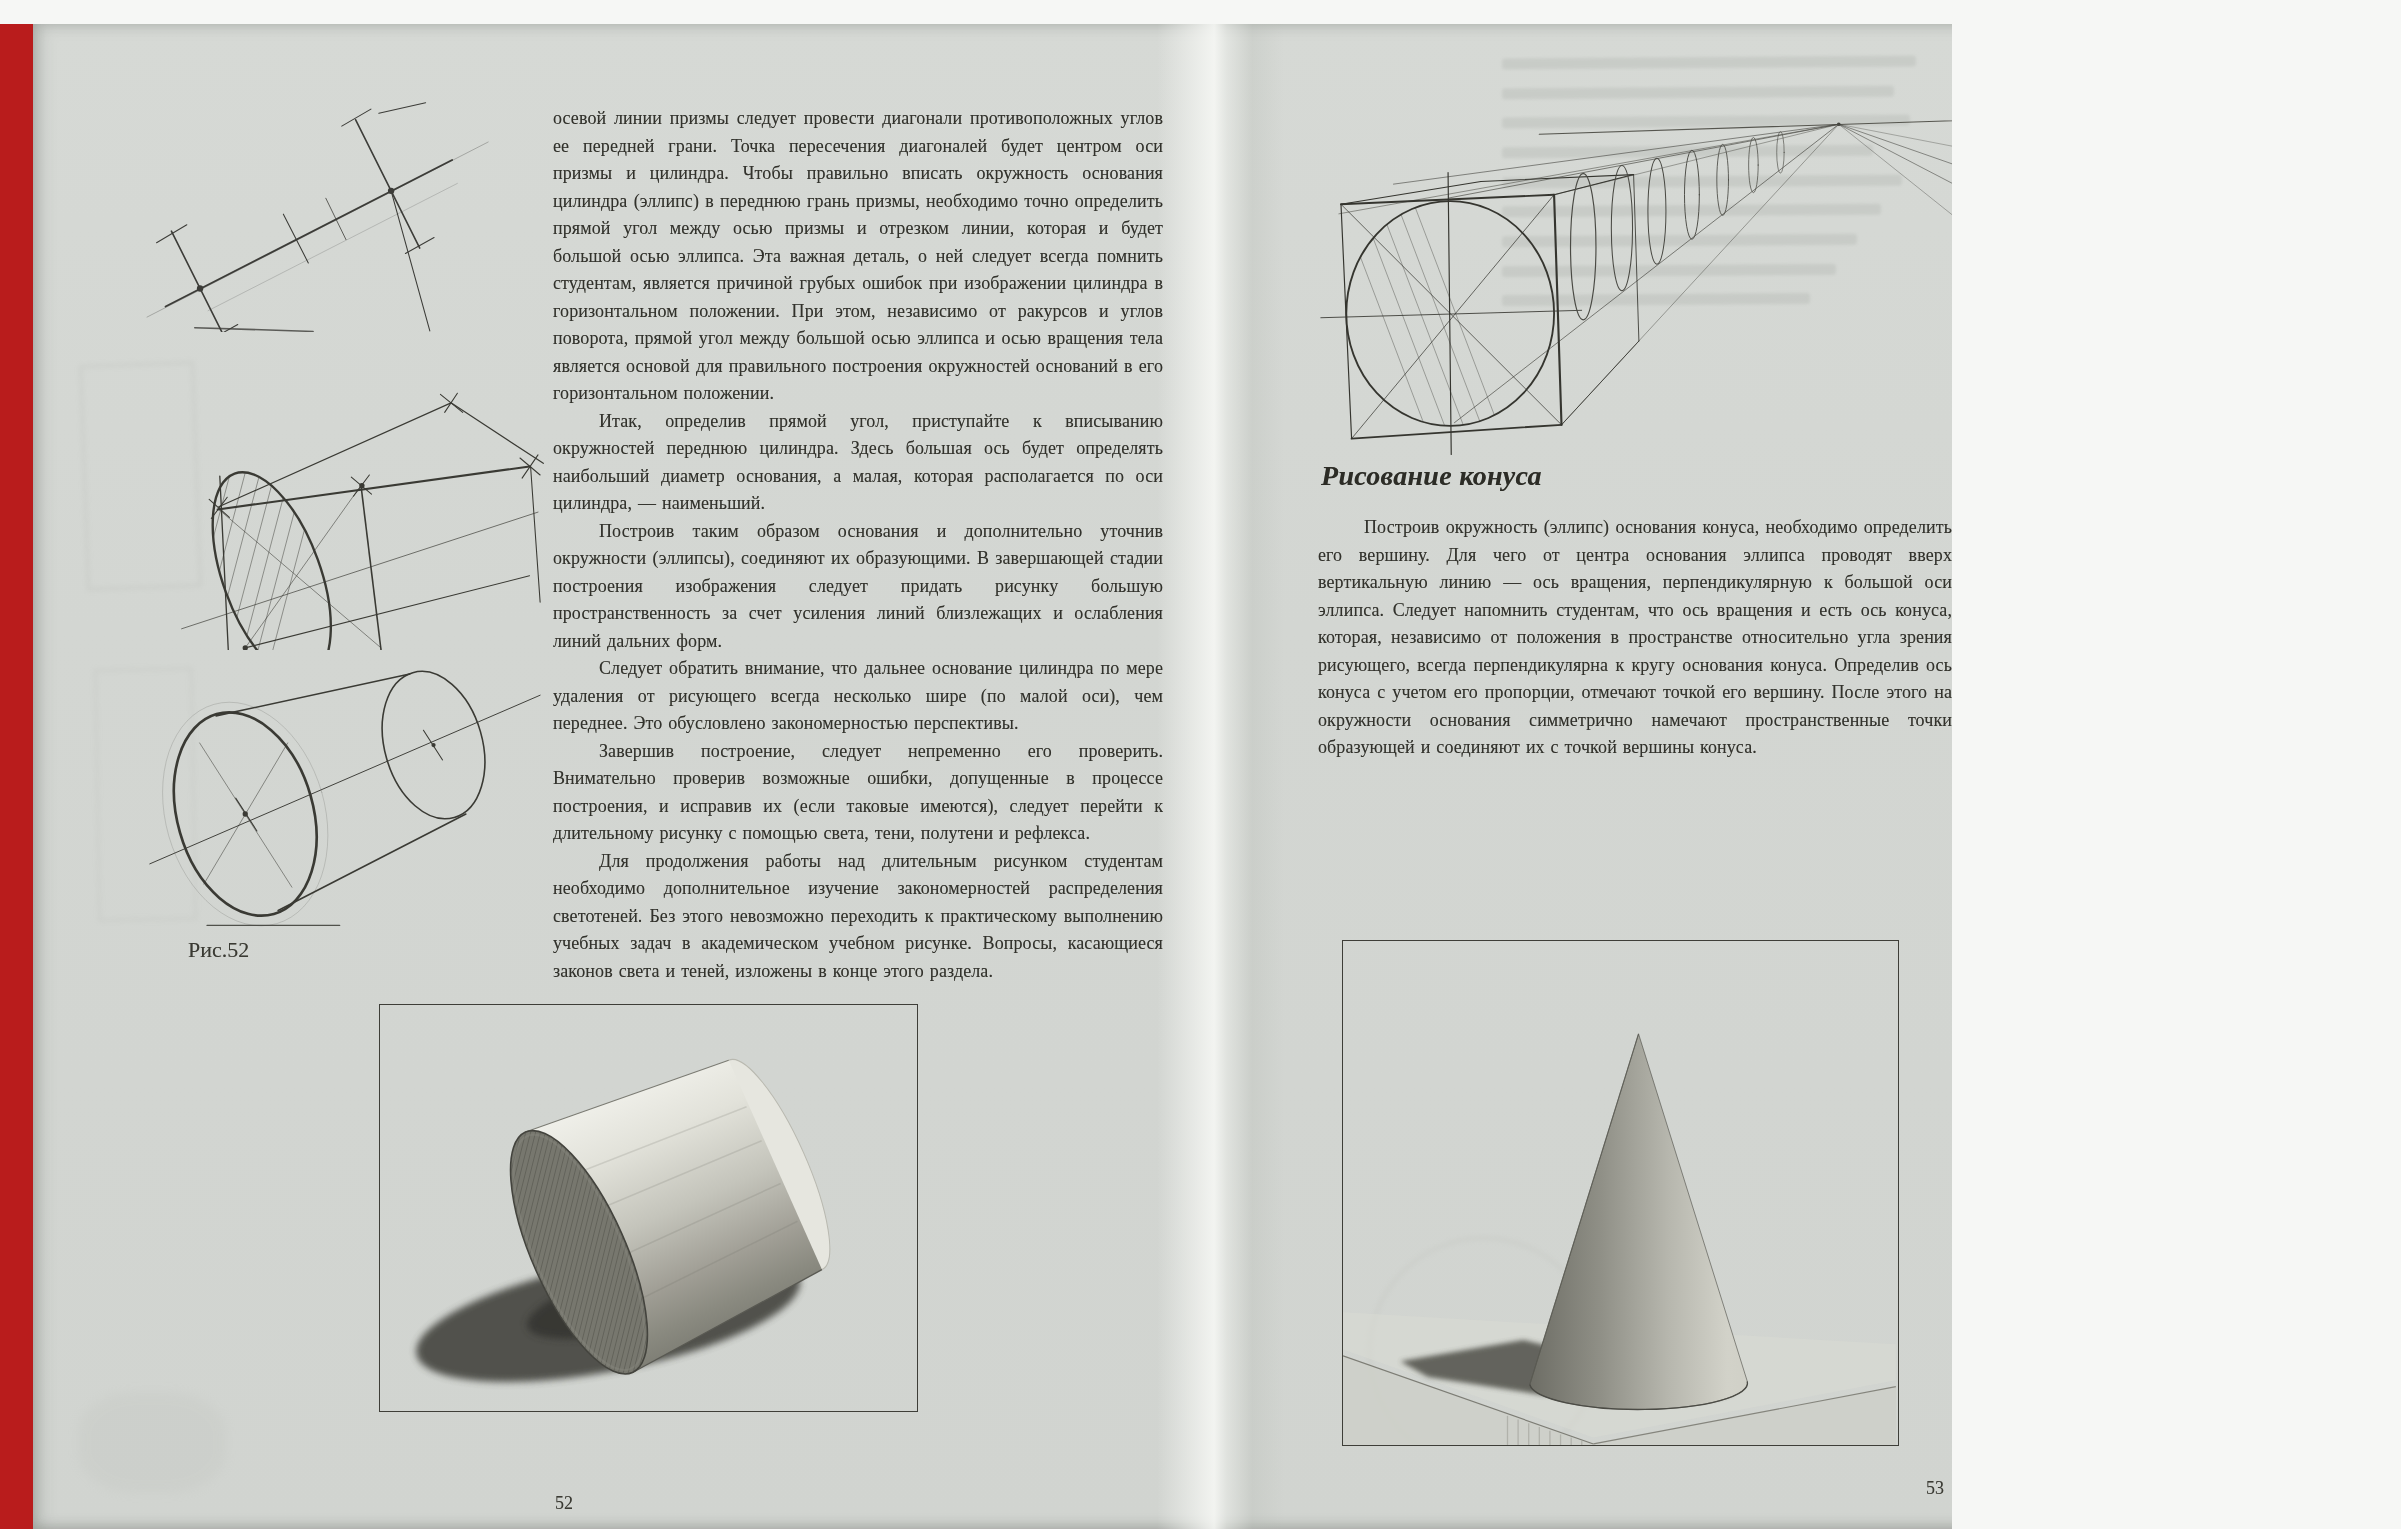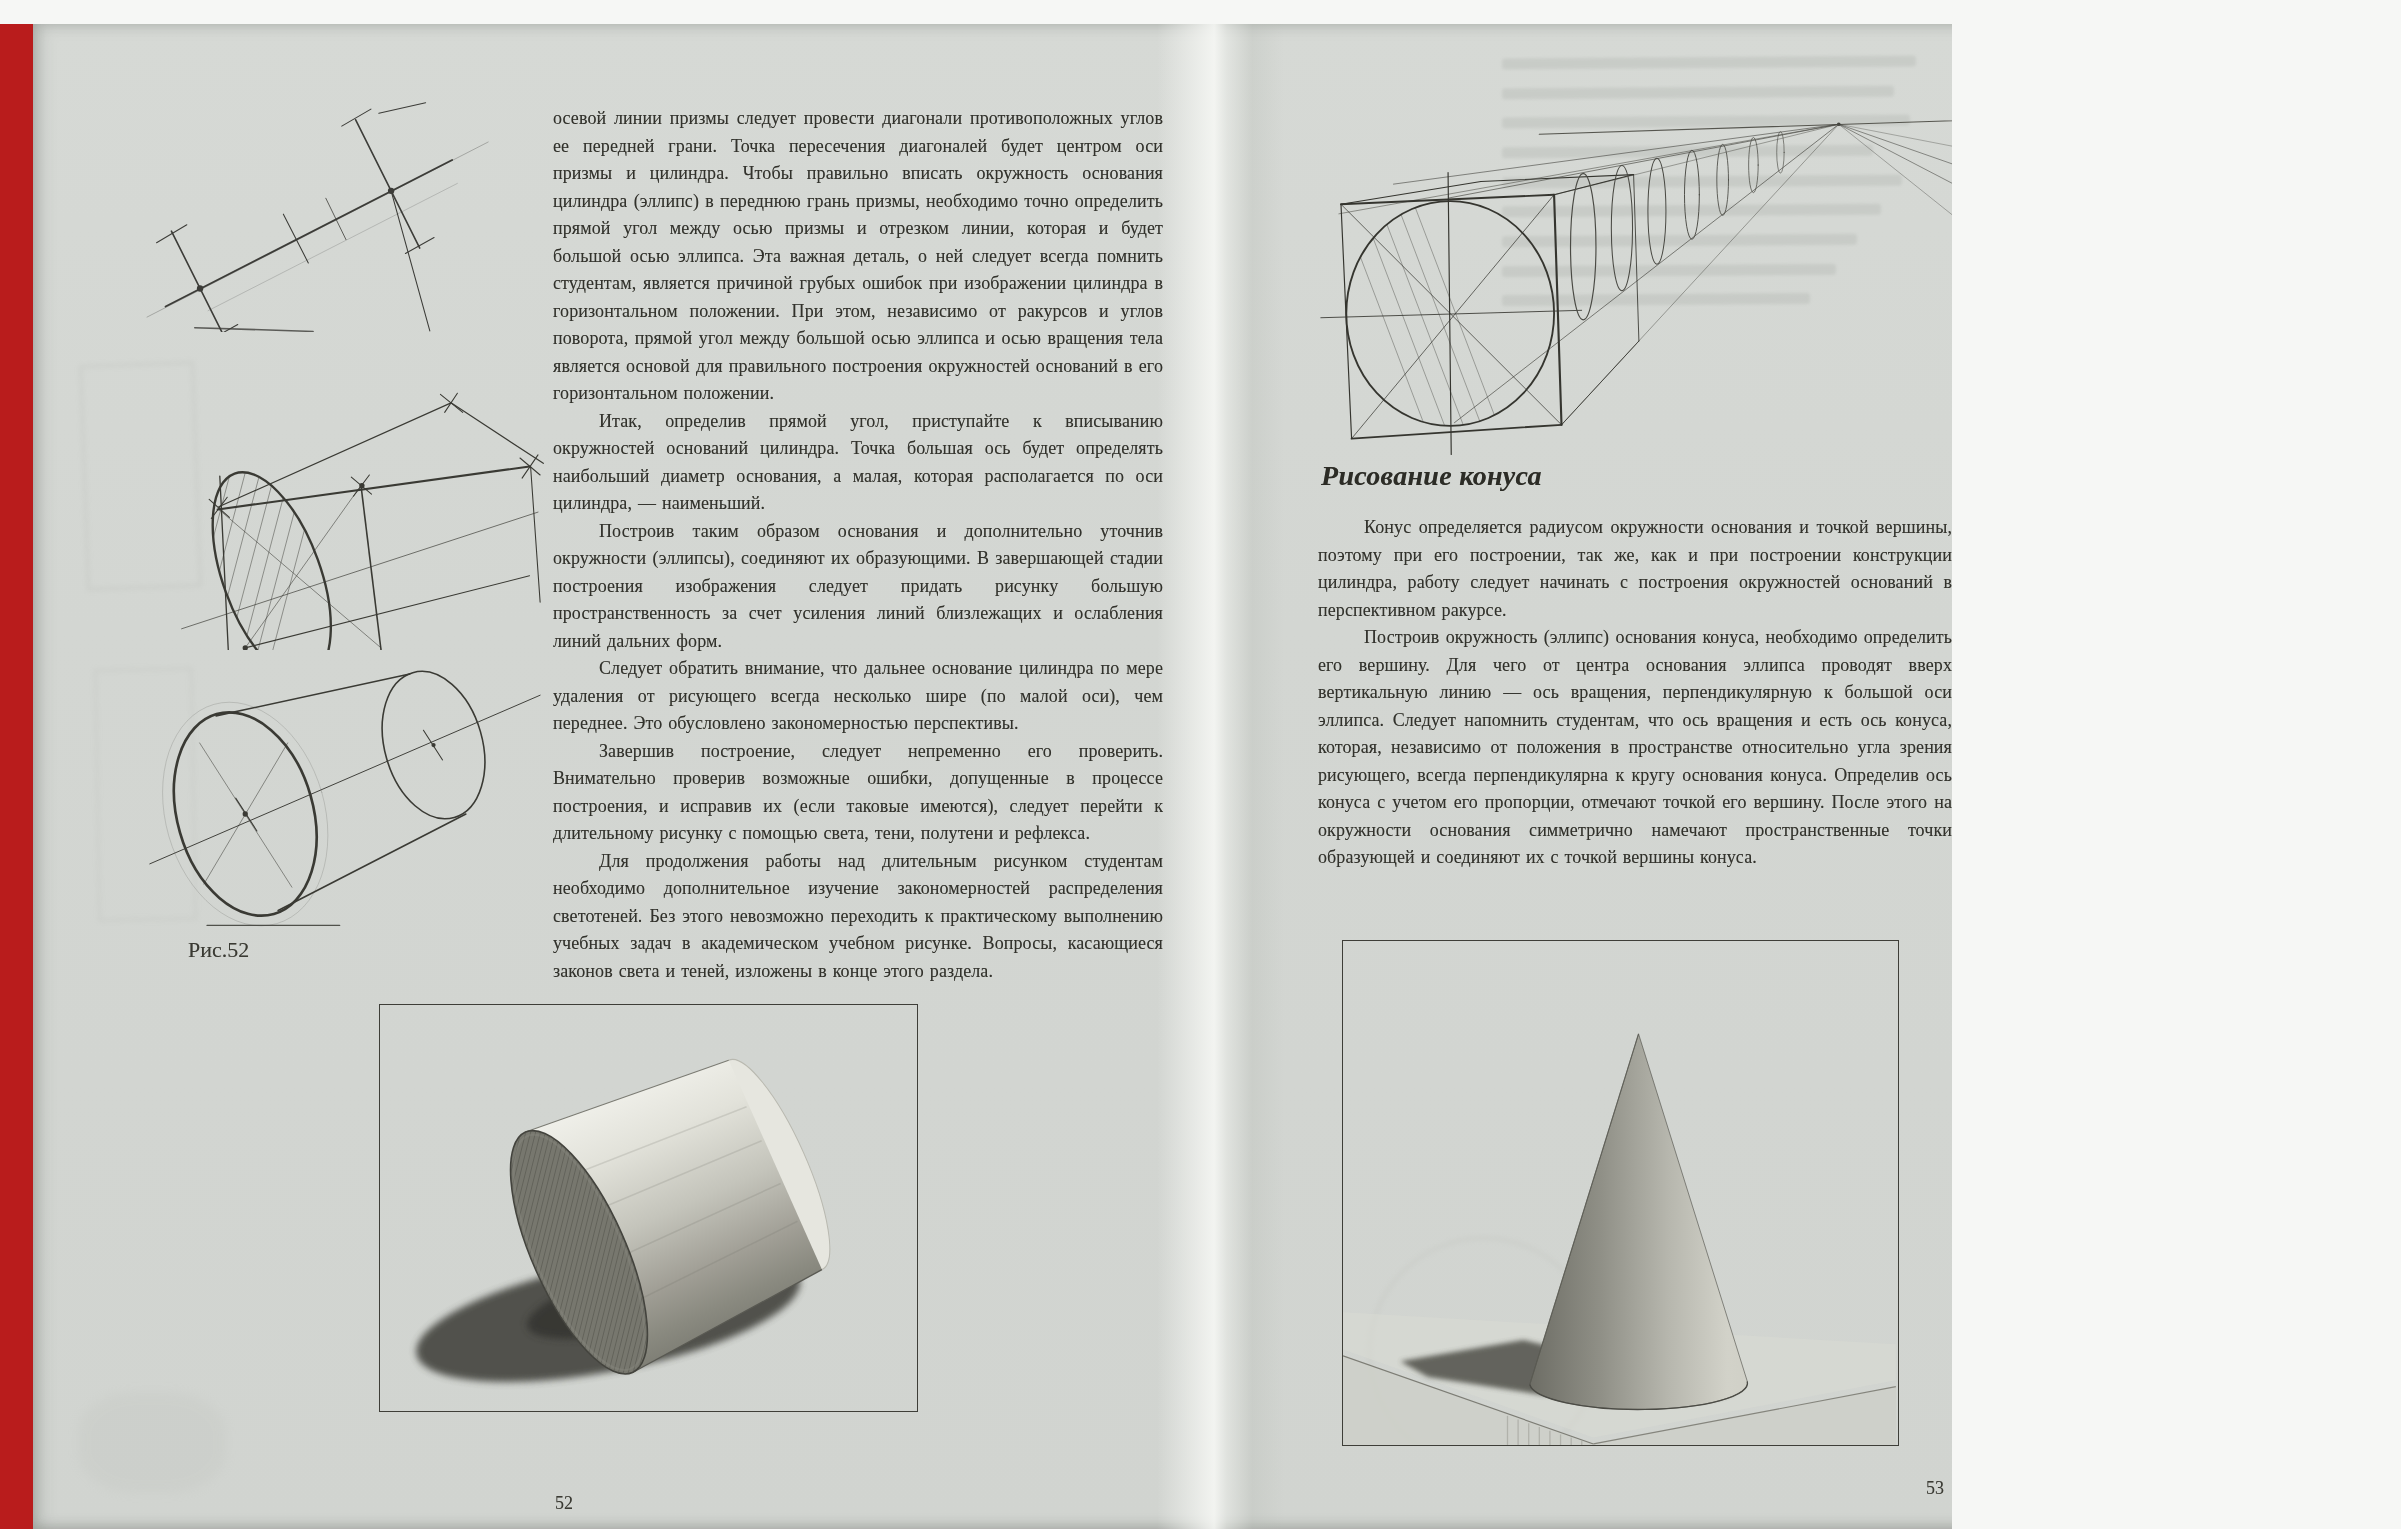--- a/index.html
+++ b/index.html
@@ -122,21 +122,21 @@
         <line x1="214" y1="196" x2="388" y2="468" stroke-width="1.4" opacity=".7"></line>
         <line x1="222" y1="462" x2="380" y2="196" stroke-width="1.4" opacity=".7"></line>
         <line x1="228" y1="540" x2="478" y2="540" stroke-width="2.5" opacity=".85"></line>
         <circle cx="300" cy="330" r="5" fill="#3a3a34" stroke="none"></circle>
         <circle cx="655" cy="200" r="4" fill="#3a3a34" stroke="none"></circle>
       </g>
     </svg>
 
     <div class="pagetext" style="left:520px;top:81px;width:610px">
       <p class="cont">осевой линии призмы следует провести диагонали противоположных углов ее передней грани. Точка пересечения диагоналей будет центром оси призмы и цилиндра. Чтобы правильно вписать окружность основания цилиндра (эллипс) в переднюю грань призмы, необходимо точно определить прямой угол между осью призмы и отрезком линии, которая и будет большой осью эллипса. Эта важная деталь, о ней следует всегда помнить студентам, является причиной грубых ошибок при изображении цилиндра в горизонтальном положении. При этом, независимо от ракурсов и углов поворота, прямой угол между большой осью эллипса и осью вращения тела является основой для правильного построения окружностей оснований  в его горизонтальном положении.</p>
-      <p>Итак, определив прямой угол, приступайте к вписыванию окружностей оснований цилиндра. Точка большая ось будет определять наибольший диаметр основания, а малая, которая располагается по оси цилиндра, — наименьший.</p>
+      <p>Итак, определив прямой угол, приступайте к вписыванию окружностей переднюю цилиндра. Здесь большая ось будет определять наибольший диаметр основания, а малая, которая располагается по оси цилиндра, — наименьший.</p>
       <p>Построив таким образом основания и дополнительно уточнив окружности (эллипсы), соединяют их образующими. В завершающей стадии построения изображения следует придать рисунку большую пространственность за счет усиления линий близлежащих и ослабления линий дальних форм.</p>
       <p>Следует обратить внимание, что дальнее основание цилиндра по мере удаления от рисующего всегда несколько шире (по малой оси), чем переднее. Это обусловлено закономерностью перспективы.</p>
       <p>Завершив построение, следует непременно его проверить. Внимательно проверив возможные ошибки, допущенные в процессе построения, и исправив их (если таковые имеются), следует перейти к длительному рисунку с помощью света, тени, полутени и рефлекса.</p>
       <p>Для продолжения работы над длительным рисунком студентам необходимо дополнительное изучение закономерностей распределения светотеней. Без этого невозможно переходить к практическому выполнению учебных задач в академическом учебном рисунке. Вопросы, касающиеся законов света и теней, изложены в конце этого раздела.</p>
     </div>
 
     <div class="caption" style="left:155px;top:913px">Рис.52</div>
 
     <div class="frame" style="left:346px;top:980px;width:537px;height:406px">
       <svg width="537" height="406" viewBox="0 0 1012 765">
@@ -257,21 +257,20 @@
           <line x1="1748" y1="300" x2="1950" y2="278" stroke-width="1.1" opacity=".8"></line>
           <line x1="1440" y1="420" x2="1790" y2="380" stroke-width="1" opacity=".55"></line>
           <ellipse cx="1492" cy="432" rx="24" ry="118" stroke-width="1.1" opacity=".5"></ellipse>
         </g>
       </g>
     </svg>
 
     <div class="heading" style="left:1288px;top:436px">Рисование конуса</div>
 
     <div class="pagetext" style="left:1285px;top:490px;width:634px">
-      <p>Конус определяется радиусом окружности основания и точкой вершины, поэтому при его построении, так же, как и при построении конструкции цилиндра, работу следует начинать с построения окружностей оснований в перспективном ракурсе.</p>
       <p>Построив окружность (эллипс) основания конуса, необходимо определить его вершину. Для чего от центра основания эллипса проводят вверх вертикальную линию — ось вращения, перпендикулярную к большой оси эллипса. Следует напомнить студентам, что ось вращения и есть ось конуса, которая, независимо от положения в пространстве относительно угла зрения рисующего, всегда перпендикулярна к кругу основания конуса. Определив ось конуса с учетом его пропорции, отмечают точкой его вершину. После этого на окружности основания симметрично намечают пространственные точки образующей и соединяют их с точкой вершины конуса.</p>
     </div>
 
     <svg class="figure" style="left:1935px;top:551px" width="392" height="467" viewBox="0 0 740 880">
       <g stroke="#3a3a34" stroke-linecap="round" fill="none">
         <line x1="355" y1="6" x2="357" y2="802" stroke-width="2.2"></line>
         <line x1="338" y1="30" x2="372" y2="22" stroke-width="1.5"></line>
         <ellipse cx="356" cy="606" rx="268" ry="92" stroke-width="2.8"></ellipse>
         <path d="M92,628 A268,92 0 0 0 620,624" stroke-width="4" opacity=".85"></path>
         <line x1="28" y1="604" x2="700" y2="608" stroke-width="1.5"></line>

